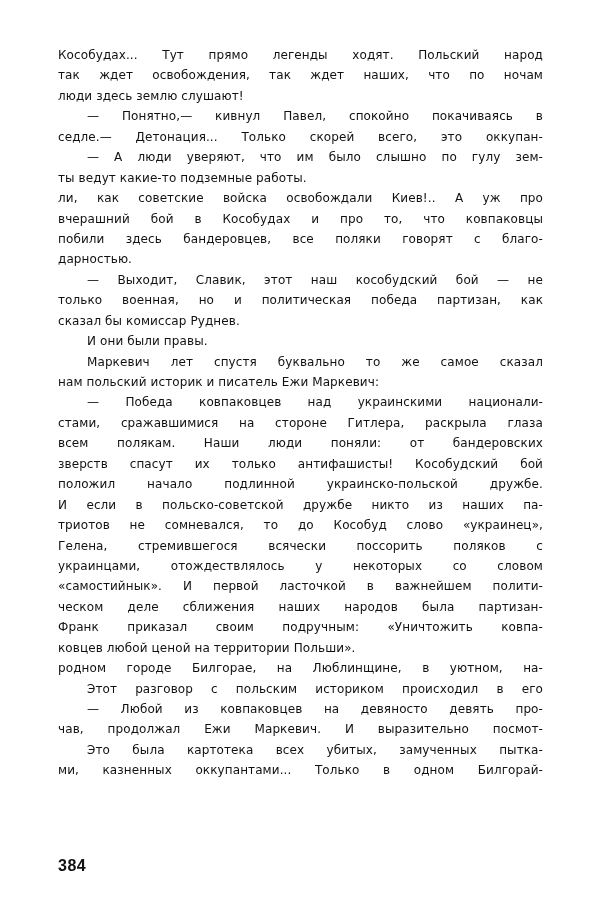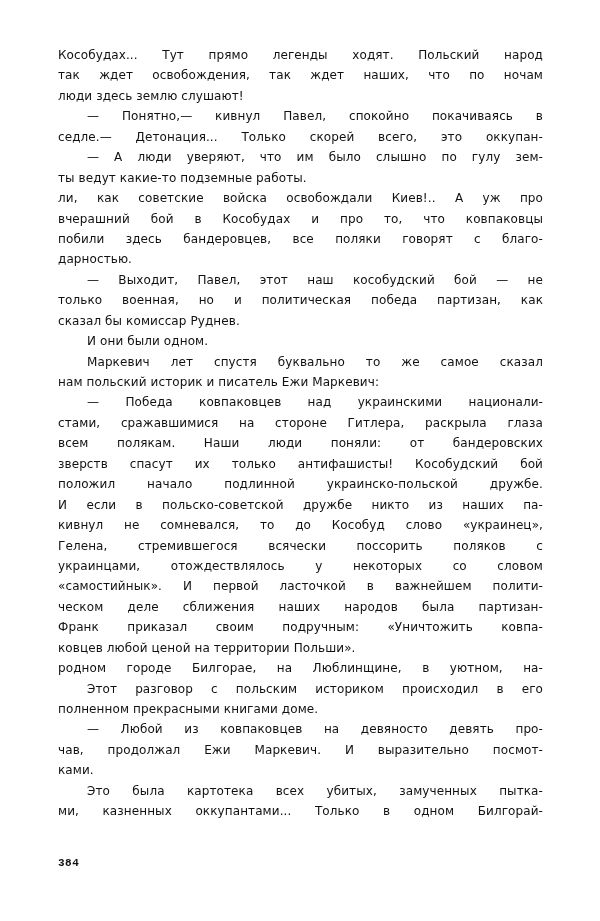--- a/index.html
+++ b/index.html
@@ -34,62 +34,60 @@
     .line.last {
       text-align-last: left;
     }
     .line.indent {
       padding-left: 29px;
     }
     .page-number {
       position: absolute;
       left: 58px;
       top: 857px;
-      font-size: 11px;
+      font-size: 16px;
       font-weight: bold;
-      font-family: Liberation Mono, monospace;
+      font-family: Liberation Sans, sans-serif;
       letter-spacing: 0.5px;
     }
   </style>
 </head>
 <body>
 
 <div class="page" id="page-body">
     <div class="line">Кособудах... Тут прямо легенды ходят. Польский народ</div>
     <div class="line">так ждет освобождения, так ждет наших, что по ночам</div>
     <div class="line last">люди здесь землю слушают!</div>
     <div class="line indent">— Понятно,— кивнул Павел, спокойно покачиваясь в</div>
     <div class="line">седле.— Детонация... Только скорей всего, это оккупан-</div>
     <div class="line indent">— А люди уверяют, что им было слышно по гулу зем-</div>
     <div class="line last">ты ведут какие-то подземные работы.</div>
     <div class="line">ли, как советские войска освобождали Киев!.. А уж про</div>
     <div class="line">вчерашний бой в Кособудах и про то, что ковпаковцы</div>
     <div class="line">побили здесь бандеровцев, все поляки говорят с благо-</div>
     <div class="line last">дарностью.</div>
-    <div class="line indent">— Выходит, Павел, этот наш  кособудский бой — не</div>
+    <div class="line indent">— Выходит, Славик, этот наш  кособудский бой — не</div>
     <div class="line">только военная, но и политическая победа партизан, как</div>
     <div class="line last">сказал бы комиссар Руднев.</div>
-    <div class="line indent last">И они были одном.</div>
+    <div class="line indent last">И они были правы.</div>
     <div class="line indent">Маркевич лет спустя буквально то же самое сказал</div>
     <div class="line last">нам польский историк и писатель Ежи Маркевич:</div>
     <div class="line indent">— Победа ковпаковцев над украинскими национали-</div>
     <div class="line">стами, сражавшимися на стороне Гитлера, раскрыла глаза</div>
     <div class="line">всем  полякам.  Наши  люди  поняли:  от  бандеровских</div>
     <div class="line">зверств спасут их только антифашисты! Кособудский бой</div>
     <div class="line">положил начало подлинной украинско-польской дружбе.</div>
     <div class="line">И если в польско-советской дружбе никто из наших па-</div>
-    <div class="line">кивнул не сомневался, то до Кособуд слово «украинец»,</div>
+    <div class="line">триотов не сомневался, то до Кособуд слово «украинец»,</div>
     <div class="line">Гелена, стремившегося всячески поссорить поляков с</div>
     <div class="line">украинцами,  отождествлялось  у  некоторых  со  словом</div>
     <div class="line">«самостийнык». И первой ласточкой в важнейшем полити-</div>
     <div class="line">ческом деле сближения наших народов была партизан-</div>
     <div class="line">Франк приказал своим подручным:  «Уничтожить ковпа-</div>
     <div class="line last">ковцев любой ценой на территории Польши».</div>
     <div class="line">родном городе Билгорае, на Люблинщине, в уютном, на-</div>
     <div class="line indent">Этот разговор с польским историком происходил в его</div>
-    <div class="line last">полненном прекрасными книгами доме.</div>
     <div class="line indent">— Любой из ковпаковцев на девяносто девять про-</div>
     <div class="line">чав, продолжал Ежи Маркевич. И выразительно посмот-</div>
-    <div class="line last">ками.</div>
     <div class="line indent">Это была картотека всех убитых, замученных пытка-</div>
     <div class="line">ми, казненных оккупантами... Только в одном Билгорай-</div>
   </div>
 <div class="page-number">384</div>
 
 </body></html>

